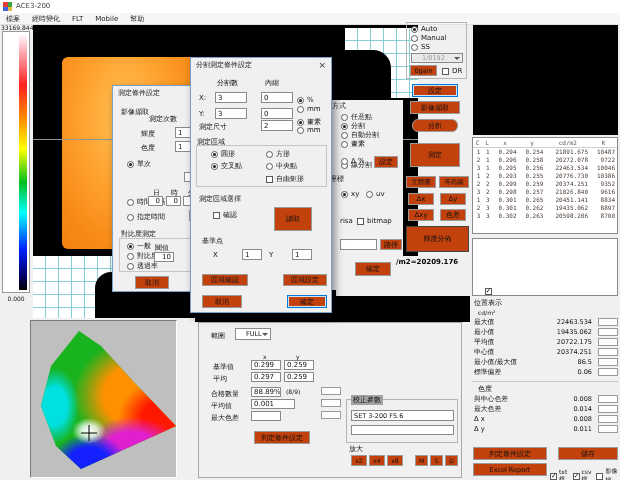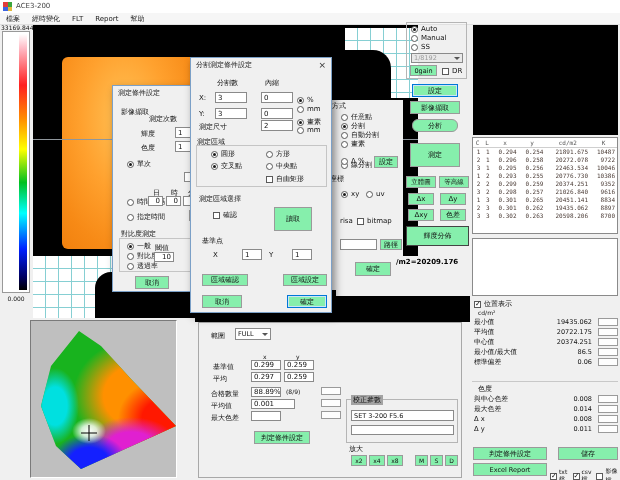--- a/index.html
+++ b/index.html
@@ -1,28 +1,28 @@
 <!DOCTYPE html>
 <html><head>
 <meta charset="utf-8">
 <style>
   html,body{margin:0;padding:0;}
   body{width:620px;height:480px;position:relative;background:#f0f0f0;
        font-family:"DejaVu Sans",sans-serif;font-size:7px;color:#111;overflow:hidden;}
   .abs{position:absolute;}
   .lbl{font-size:7px;white-space:nowrap;color:#111;}
   .sm{font-size:6px;}
-  .btn{background:#86efac;border:1px solid #9a9a9a;display:flex;align-items:center;justify-content:center;
+  .btn{background:#c2410c;border:1px solid #9a9a9a;display:flex;align-items:center;justify-content:center;
        font-size:7px;color:#111;box-sizing:border-box;white-space:nowrap;text-align:center;}
   .btn.focus{border:1px solid #0078d7;box-shadow:inset 0 0 0 1px #cce4f7;}
   .field{background:#fff;border:1px solid #8a8a8a;box-sizing:border-box;display:flex;align-items:center;
          padding:0 2px;font-size:7px;overflow:hidden;white-space:nowrap;}
   .field.right{justify-content:flex-end;}
   .combo{background:#fff;border:1px solid #8a8a8a;box-sizing:border-box;display:flex;align-items:center;
-         padding:0 2px;font-size:6.5px;position:relative;}
+         padding:0 10px;font-size:6.5px;position:relative;}
   .combo .arr{position:absolute;right:2px;top:50%;margin-top:-1px;width:0;height:0;
               border-left:3px solid transparent;border-right:3px solid transparent;border-top:3px solid #555;}
   .combo.gray{background:#e9e9e9;color:#9a9a9a;}
   .radio{width:7px;height:7px;border-radius:50%;border:1px solid #5a5a5a;background:#fff;box-sizing:border-box;
          display:inline-block;flex:none;}
   .radio.on{position:relative;}
   .radio.on::after{content:"";position:absolute;left:1px;top:1px;width:3px;height:3px;border-radius:50%;background:#1a1a1a;}
   .check{width:7px;height:7px;border:1px solid #5a5a5a;background:#fff;box-sizing:border-box;display:inline-block;
          position:relative;flex:none;}
   .check.on::after{content:"✓";position:absolute;left:0px;top:-2px;font-size:7px;color:#111;}
@@ -53,21 +53,21 @@
     <span style="background:#3c64e2;"></span>
       <span style="background:#e2b93c;"></span>
   </span>
   <span class="abs lbl" style="left:16px;top:2px;color:#444;">ACE3-200</span>
 </div>
 
 <div class="abs" style="left:0;top:13px;width:620px;height:11px;background:#f6f6f6;display:flex;align-items:center;border-bottom:1px solid #e0e0e0;">
   <span class="menu-item">檔案</span>
   <span class="menu-item">經時變化</span>
   <span class="menu-item">FLT</span>
-  <span class="menu-item">Report</span>
+  <span class="menu-item">Mobile</span>
   <span class="menu-item">幫助</span>
 </div>
 
 <div class="abs sm" style="left:1px;top:24px;width:32px;text-align:center;">33169.844</div>
 <div class="abs" style="left:2px;top:31px;width:28px;height:262px;background:#fff;border:1px solid #999;box-sizing:border-box;">
   <div class="abs" style="right:2px;top:2px;bottom:2px;width:8px;
     background:linear-gradient(to bottom,#ffffff 0%,#ffb6c1 6%,#ff2020 20%,#ff8c00 33%,#ffff00 45%,#00c020 58%,#00ffff 70%,#0020ff 84%,#000060 95%,#000000 100%);"></div>
 </div>
 <div class="abs sm" style="left:1px;top:295px;width:30px;text-align:center;">0.000</div>
 
@@ -159,21 +159,21 @@
 <div class="btn focus abs" style="left:412px;top:84px;width:46px;height:13px;">設定</div>
 <div class="btn abs" style="left:410px;top:101px;width:50px;height:13px;">影像擷取</div>
 <div class="btn abs" style="left:412px;top:119px;width:46px;height:13px;border-radius:6px;">分析</div>
 <div class="btn abs" style="left:410px;top:143px;width:50px;height:24px;">測定</div>
 <div class="btn abs" style="left:406px;top:176px;width:30px;height:12px;font-size:6.5px;">立體圖</div>
 <div class="btn abs" style="left:439px;top:176px;width:30px;height:12px;font-size:6.5px;">等高線</div>
 <div class="btn abs" style="left:408px;top:193px;width:26px;height:12px;">Δx</div>
 <div class="btn abs" style="left:440px;top:193px;width:26px;height:12px;">Δy</div>
 <div class="btn abs" style="left:408px;top:209px;width:26px;height:12px;">Δxy</div>
 <div class="btn abs" style="left:440px;top:209px;width:26px;height:12px;">色差</div>
-<div class="btn abs" style="left:406px;top:226px;width:63px;height:20px;border:1px solid #444;">輝度分佈</div>
+<div class="btn abs" style="left:406px;top:226px;width:63px;height:26px;border:1px solid #444;">輝度分佈</div>
 
 <div class="abs" style="left:473px;top:25px;width:145px;height:110px;background:#000;"></div>
 
 <div class="abs" style="left:472px;top:137px;width:146px;height:97px;background:#fff;border:1px solid #8a8a8a;box-sizing:border-box;overflow:hidden;">
   <table class="meas">
     <thead>
         <tr>
       <th>C</th>
       <th>L</th>
       <th>x</th>
@@ -254,27 +254,32 @@
           <td>0.263</td>
           <td>20598.206</td>
           <td>8700</td>
         </tr>
       </tbody>
   </table>
 </div>
 
 <div class="abs" style="left:472px;top:238px;width:146px;height:58px;background:#fff;border:1px solid #8a8a8a;box-sizing:border-box;"></div>
 
-<div class="abs row" style="left:474px;top:299px;">
+<div class="abs row" style="left:474px;top:288px;flex-direction:column;">
     <span class="check on"></span>
     <span class="lbl">位置表示</span>
   </div>
 <span class="abs sm" style="left:478px;top:309px;">cd/m²</span>
 
 <div class="abs" style="left:474px;top:317px;width:144px;">
+  <div class="statrow">
+      <span class="sl">最大值</span>
+      <span class="sv">22463.534</span>
+      <span class="swatch"></span>
+    </div>
   <div class="statrow">
       <span class="sl">最小值</span>
       <span class="sv">19435.062</span>
       <span class="swatch"></span>
     </div>
   <div class="statrow">
       <span class="sl">平均值</span>
       <span class="sv">20722.175</span>
       <span class="swatch"></span>
     </div>

